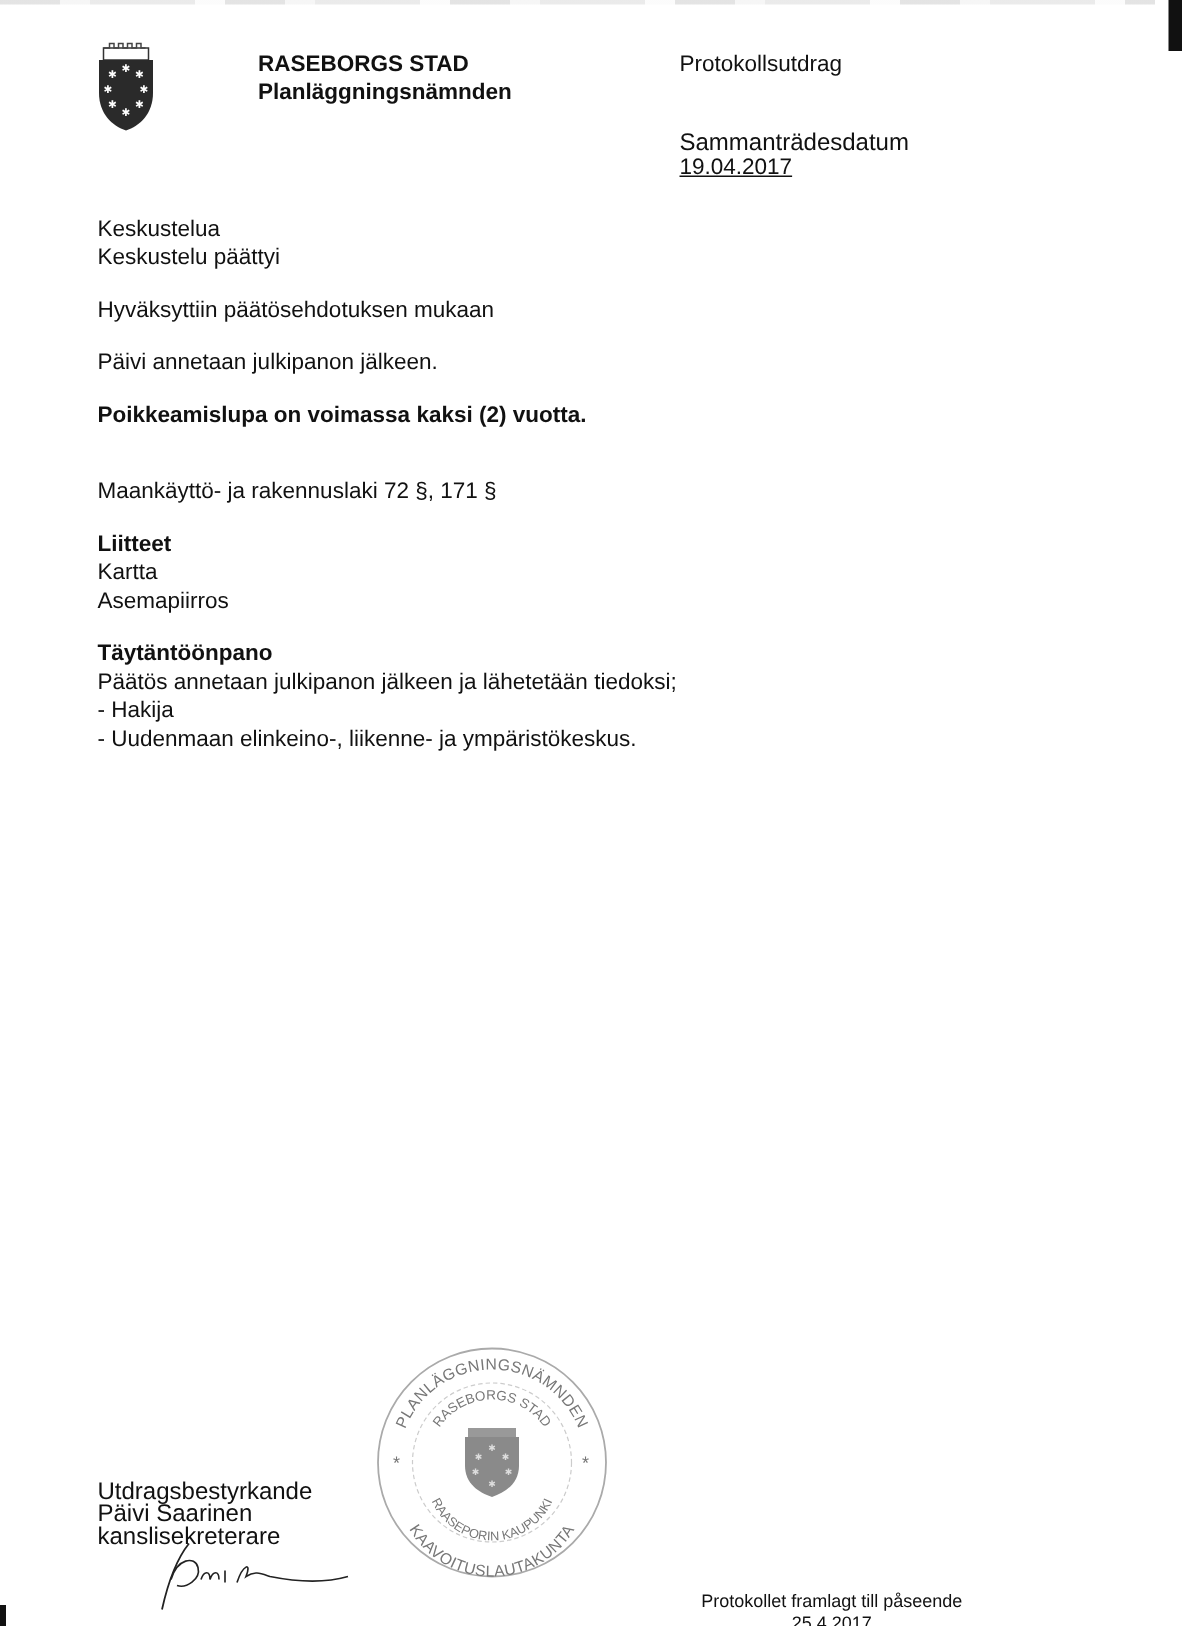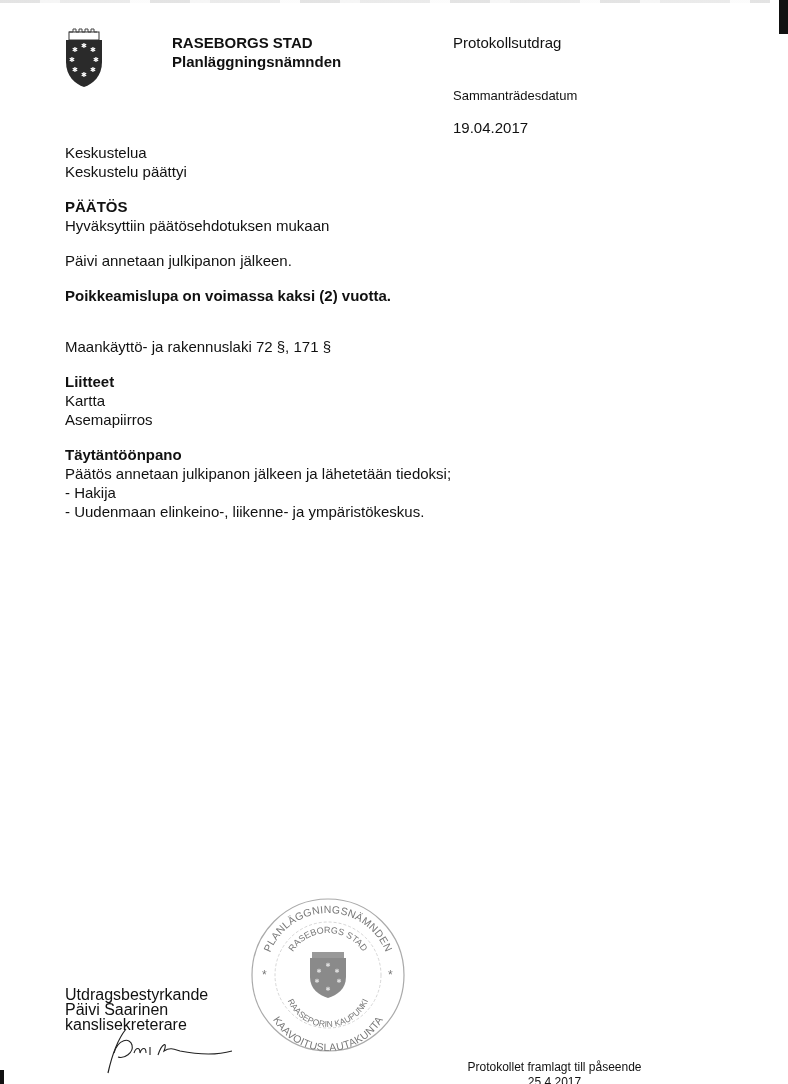--- a/index.html
+++ b/index.html
@@ -12,22 +12,22 @@
       position: absolute; left: 0; top: 0; width: 770px; height: 3px;
       background: repeating-linear-gradient(90deg, #d8d8d8 0 40px, #f2f2f2 40px 60px, #e2e2e2 60px 130px, #fafafa 130px 150px);
       opacity: 0.7;
     }
     .corner-mark-tr { position: absolute; right: 0; top: 0; width: 9px; height: 34px; background: #111; }
     .corner-mark-bl { position: absolute; left: 0; top: 1070px; width: 4px; height: 14px; background: #111; }
 
     .crest { left: 63px; top: 28px; width: 42px; height: 60px; }
     .org-name { left: 172px; top: 33px; font-size: 15px; font-weight: bold; line-height: 19px; }
     .doc-type { left: 453px; top: 33px; font-size: 15px; line-height: 19px; }
-    .date-label { left: 453px; top: 88px; font-size: 13px; line-height: 15px; }
-    .date-value { left: 453px; top: 119px; font-size: 15px; line-height: 18px; }
+    .date-label { left: 453px; top: 88px; font-size: 16px; line-height: 15px; }
+    .date-value { left: 453px; top: 103px; font-size: 15px; line-height: 18px; text-decoration: underline; }
 
     .body-text { left: 65px; top: 143px; width: 660px; font-size: 15px; line-height: 19px; }
     .body-text p { margin: 0; }
     .gap { height: 16px; }
     .b { font-weight: bold; }
 
     .signer { left: 65px; top: 987px; font-size: 16px; line-height: 15px; }
     .signature { left: 100px; top: 1025px; width: 140px; height: 50px; }
     .stamp { left: 248px; top: 895px; width: 160px; height: 160px; }
     .posted { left: 460px; top: 1060px; width: 189px; font-size: 12px; line-height: 15px; text-align: center; }
@@ -61,21 +61,20 @@
 </div>
 
 <div class="abs doc-type">Protokollsutdrag</div>
 <div class="abs date-label">Sammanträdesdatum</div>
 <div class="abs date-value">19.04.2017</div>
 
 <div class="abs body-text">
   <p>Keskustelua</p>
   <p>Keskustelu päättyi</p>
   <div class="gap"></div>
-  <p class="b">PÄÄTÖS</p>
   <p>Hyväksyttiin päätösehdotuksen mukaan</p>
   <div class="gap"></div>
   <p>Päivi annetaan julkipanon jälkeen.</p>
   <div class="gap"></div>
   <p class="b">Poikkeamislupa on voimassa kaksi (2) vuotta.</p>
   <div class="gap"></div>
   <div class="gap"></div>
   <p>Maankäyttö- ja rakennuslaki 72 §, 171 §</p>
   <div class="gap"></div>
   <p class="b">Liitteet</p>

